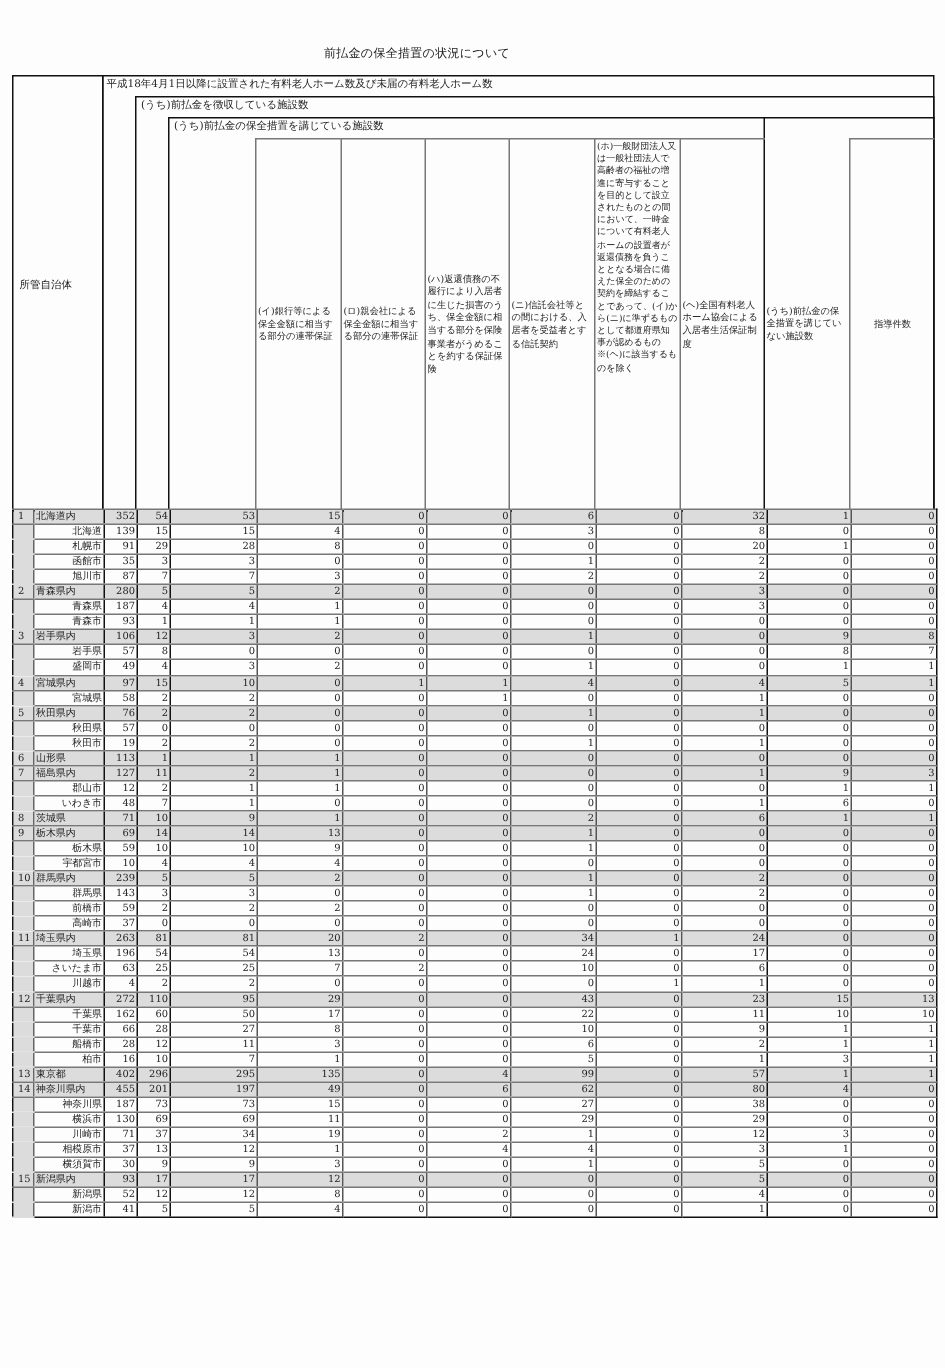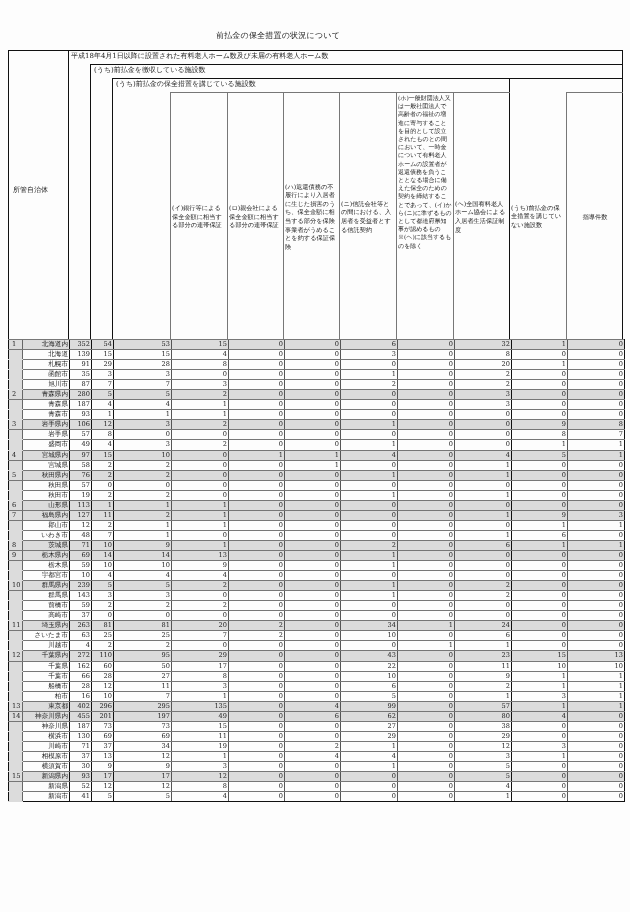--- a/index.html
+++ b/index.html
@@ -13,21 +13,21 @@
   .colh { font-size: 6.2px; line-height: 8.6px; padding: 1px 1px; box-sizing: border-box;
           display: flex; align-items: center; word-break: break-all; }
   .colh span { display: block; width: 100%; }
   .tbl { position: absolute; left: 8px; top: 339px; border-collapse: collapse; table-layout: fixed; }
   .tbl td { height: 10.05px; padding: 0 1px; font-size: 6.6px; line-height: 9px;
             border-top: 1px solid #777; border-bottom: 1px solid #777; text-align: right;
             white-space: nowrap; overflow: hidden; box-sizing: border-box; }
   .tbl tr.pref td { background: #dcdcdc; }
   .tbl td.c-no { text-align: left; padding-left: 3px; border-left: 1.5px solid #111; }
   .tbl td.c-name { text-align: right; border-left: 1px solid #666; }
-  .tbl tr.pref td.c-name { text-align: right; }
+  .tbl tr.pref td.c-name { text-align: left; }
   .tbl tr.sub td.c-no { background: #dcdcdc; border-top-color: #dcdcdc; border-bottom-color: #dcdcdc; }
   .tbl td.bl { border-left: 1.5px solid #111; }
   .tbl td.tl { border-left: 1px solid #555; }
   .tbl td.br { border-right: 1.5px solid #111; }
   .tbl tr:last-child td { border-bottom: 1.5px solid #111; }
 </style>
 </head>
 <body>
 
 <div class="title">前払金の保全措置の状況について</div>
@@ -518,20 +518,35 @@
         <td class="tl">2</td>
         <td class="tl">0</td>
         <td class="tl">34</td>
         <td class="tl">1</td>
         <td class="tl">24</td>
         <td class="bl">0</td>
         <td class="tl br">0</td>
       </tr>
       <tr class="sub">
         <td class="c-no"></td>
+        <td class="c-name">埼玉県</td>
+        <td class="bl">196</td>
+        <td class="bl">54</td>
+        <td class="bl">54</td>
+        <td class="tl">13</td>
+        <td class="tl">0</td>
+        <td class="tl">0</td>
+        <td class="tl">24</td>
+        <td class="tl">0</td>
+        <td class="tl">17</td>
+        <td class="bl">0</td>
+        <td class="tl br">0</td>
+      </tr>
+      <tr class="sub">
+        <td class="c-no"></td>
         <td class="c-name">さいたま市</td>
         <td class="bl">63</td>
         <td class="bl">25</td>
         <td class="bl">25</td>
         <td class="tl">7</td>
         <td class="tl">2</td>
         <td class="tl">0</td>
         <td class="tl">10</td>
         <td class="tl">0</td>
         <td class="tl">6</td>

